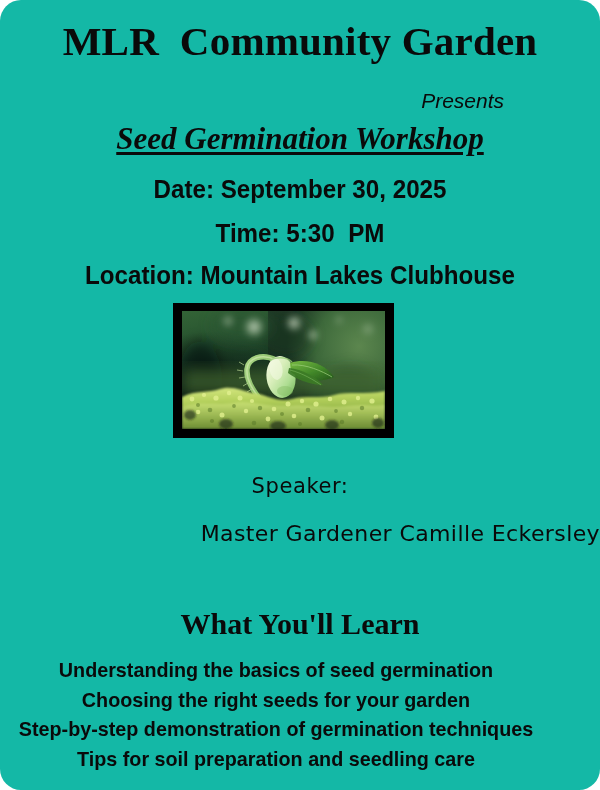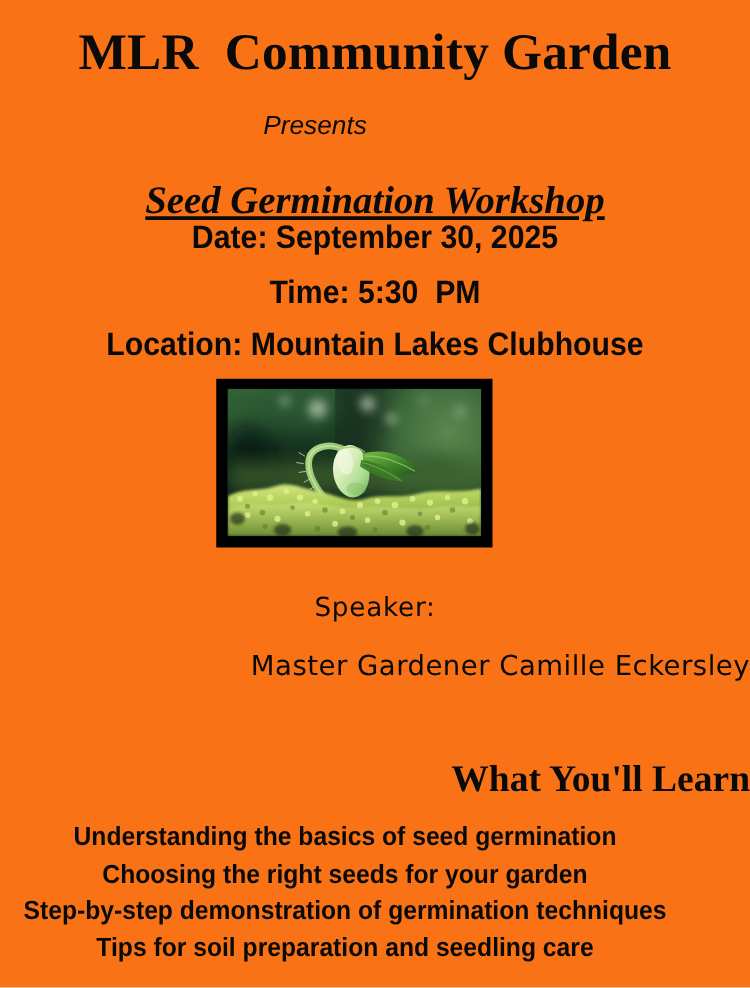--- a/index.html
+++ b/index.html
@@ -11,23 +11,24 @@
     width: 600px;
     height: 790px;
     overflow: hidden;
     font-family: "Liberation Sans", sans-serif;
     color: #0a0a0a;
     position: relative;
   }
   .flyer {
     width: 600px;
     height: 790px;
-    background: #f97316;
+    background: #14b8a6;
     position: relative;
     box-sizing: border-box;
+    border-radius: 21px;
   }
 
   
   .org-title {
     position: absolute;
     top: 18px;
     left: 0;
     width: 600px;
     text-align: center;
     font-family: "Liberation Serif", serif;
@@ -35,32 +36,32 @@
     font-size: 41px;
     line-height: 46px;
     letter-spacing: 0.2px;
     white-space: pre;
   }
   .presents {
     position: absolute;
     top: 88px;
     left: 0;
     width: 504px;
-    text-align: center;
+    text-align: right;
     font-family: "Liberation Sans", sans-serif;
     font-style: italic;
     font-weight: normal;
     font-size: 21px;
     line-height: 26px;
   }
 
   
   .event-title {
     position: absolute;
-    top: 142px;
+    top: 121px;
     left: 0;
     width: 600px;
     text-align: center;
   }
   .event-title span {
     font-family: "Liberation Serif", serif;
     font-weight: bold;
     font-style: italic;
     font-size: 31px;
     line-height: 36px;
@@ -129,21 +130,21 @@
     line-height: 28px;
     letter-spacing: 0.4px;
   }
 
   
   .learn-heading {
     position: absolute;
     top: 607px;
     left: 0;
     width: 600px;
-    text-align: right;
+    text-align: center;
     font-family: "Liberation Serif", serif;
     font-weight: bold;
     font-size: 30px;
     line-height: 34px;
   }
   .learn-list {
     position: absolute;
     top: 655px;
     left: 0;
     width: 552px;

